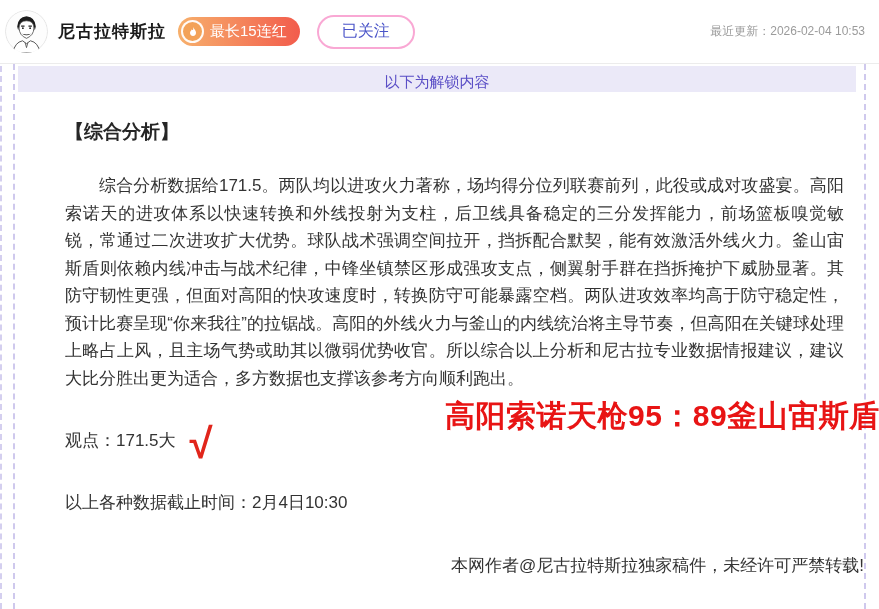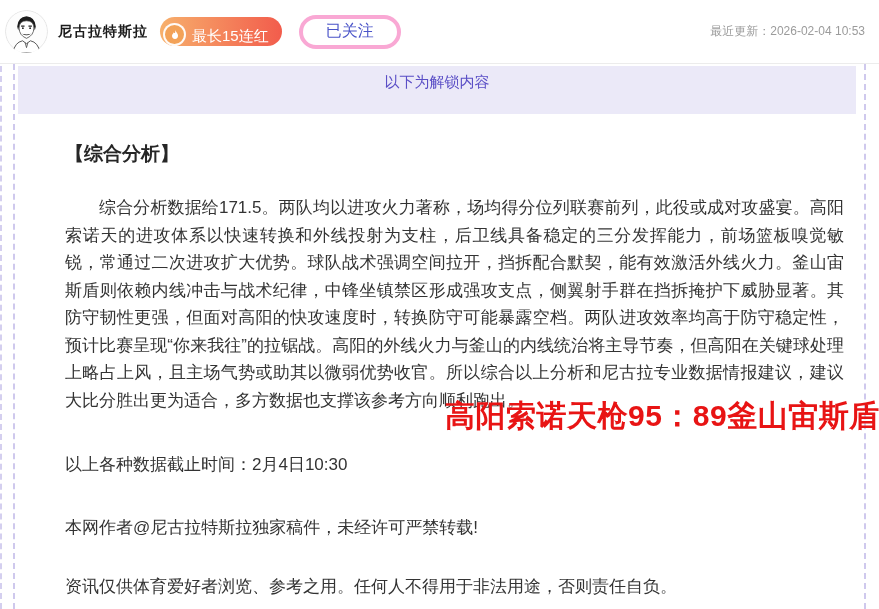--- a/index.html
+++ b/index.html
@@ -4,60 +4,60 @@
 <style>
   * { margin:0; padding:0; box-sizing:border-box; }
   html,body { width:879px; height:609px; background:#fff; overflow:hidden;
               font-family:"Liberation Sans","DejaVu Sans",sans-serif; position:relative; }
 
   
   .header { height:64px; border-bottom:1px solid #ececec; display:flex;
             align-items:center; padding:0 14px 0 5px; background:#fff; }
   .avatar { width:43px; height:43px; border-radius:50%; overflow:hidden; flex:none;
             background:#fdfdfd; }
-  .author-name { font-size:14px; font-weight:bold; color:#1b1b1b; margin-left:10px;
+  .author-name { font-size:17px; font-weight:bold; color:#1b1b1b; margin-left:10px;
                  letter-spacing:1px;font-family:Liberation Mono, monospace; }
-  .streak-badge { display:flex; align-items:flex-end; margin-left:12px; height:29px;
+  .streak-badge { display:flex; align-items:center; margin-left:12px; height:29px;
                   border-radius:15px; background:linear-gradient(90deg,#f7b06c,#f25c4c);
                   padding:0 13px 0 3px; color:#fff; font-size:15px; gap:6px; }
   .flame-circle { width:23px; height:23px; border-radius:50%; background:#f3a258;
                   border:2px solid rgba(255,255,255,.95); display:flex;
                   align-items:center; justify-content:center; flex:none; }
   .follow-btn { margin-left:17px; height:34px; padding:0 23px; border-radius:18px;
-                border:4px solid #f9a8d4; background:#fff; color:#4a54c8; font-size:16px;
+                border:2px solid #f9a8d4; background:#fff; color:#4a54c8; font-size:16px;
                 font-family:inherit; cursor:pointer; }
   .updated { margin-left:auto; color:#9b9b9b; font-size:12px; }
 
   
   .outer-edge { position:absolute; left:0px; top:66px; bottom:0; width:2px;
                 border-left:2px dashed #d4cfef; }
 
   
   .content-box { position:absolute; left:13px; top:64px; width:853px; height:545px;
                  border-left:2px dashed #cfc9ed; border-right:2px dashed #cfc9ed;
                  background:#fff; }
-  .unlock-banner { margin:2px 8px 0 3px; height:48px; line-height:31px;
+  .unlock-banner { margin:2px 8px 0 3px; height:26px; line-height:31px;
                    text-align:center; background:#ebe9f8; color:#5a4ec6; font-size:15px; }
 
   .section-title { margin-top:27px; padding:0 22px 0 50px; font-size:19px;
                    font-weight:bold; color:#262626; }
 
   .analysis { margin-top:27px; padding:0 20px 0 50px; font-size:17px;
               line-height:27.5px; color:#333; text-indent:2em; text-align:justify; }
 
   .viewpoint-row { margin-top:37px; padding-left:50px; font-size:17px; color:#333; }
   .check-mark { display:inline-block; color:#e1251b; font-size:42px; font-weight:bold;
                 margin-left:14px; line-height:0; position:relative; top:12px; }
 
   .score-overlay { position:absolute; top:332px; left:430px; font-size:30px;
                    font-weight:bold; color:#e81414; white-space:nowrap; z-index:2;
                    letter-spacing:0.5px;text-align:right; }
 
   .cutoff     { margin-top:39px; padding-left:50px; font-size:17px; color:#333; }
-  .copyright  { margin-top:40px; padding-left:50px; font-size:17px; color:#333; }
+  .copyright  { margin-top:40px; padding-left:50px; font-size:17px; color:#333;text-align:right; }
   .disclaimer { margin-top:36px; padding-left:50px; font-size:17px; color:#333; }
 </style>
 </head>
 <body>
 
 <div class="header">
   <div class="avatar">
     <span>
       <svg viewBox="0 0 44 44" width="43" height="43">
         <circle cx="22" cy="22" r="21.5" fill="#fdfdfd" stroke="#e3e3e3"></circle>
@@ -88,20 +88,23 @@
 <div class="outer-edge"></div>
 
 <div class="content-box">
 
   <div class="unlock-banner">以下为解锁内容</div>
 
   <div class="section-title">【综合分析】</div>
 
   <p class="analysis">综合分析数据给171.5。两队均以进攻火力著称，场均得分位列联赛前列，此役或成对攻盛宴。高阳索诺天的进攻体系以快速转换和外线投射为支柱，后卫线具备稳定的三分发挥能力，前场篮板嗅觉敏锐，常通过二次进攻扩大优势。球队战术强调空间拉开，挡拆配合默契，能有效激活外线火力。釜山宙斯盾则依赖内线冲击与战术纪律，中锋坐镇禁区形成强攻支点，侧翼射手群在挡拆掩护下威胁显著。其防守韧性更强，但面对高阳的快攻速度时，转换防守可能暴露空档。两队进攻效率均高于防守稳定性，预计比赛呈现“你来我往”的拉锯战。高阳的外线火力与釜山的内线统治将主导节奏，但高阳在关键球处理上略占上风，且主场气势或助其以微弱优势收官。所以综合以上分析和尼古拉专业数据情报建议，建议大比分胜出更为适合，多方数据也支撑该参考方向顺利跑出。</p>
 
+  <div class="viewpoint-row">
+    <span>观点：171.5大</span><span class="check-mark">√</span>
+  </div>
 
   <div class="score-overlay">高阳索诺天枪95：89釜山宙斯盾</div>
 
   <div class="cutoff">以上各种数据截止时间：2月4日10:30</div>
 
   <div class="copyright">本网作者@尼古拉特斯拉独家稿件，未经许可严禁转载!</div>
 
   <div class="disclaimer">资讯仅供体育爱好者浏览、参考之用。任何人不得用于非法用途，否则责任自负。</div>
 
 </div>

